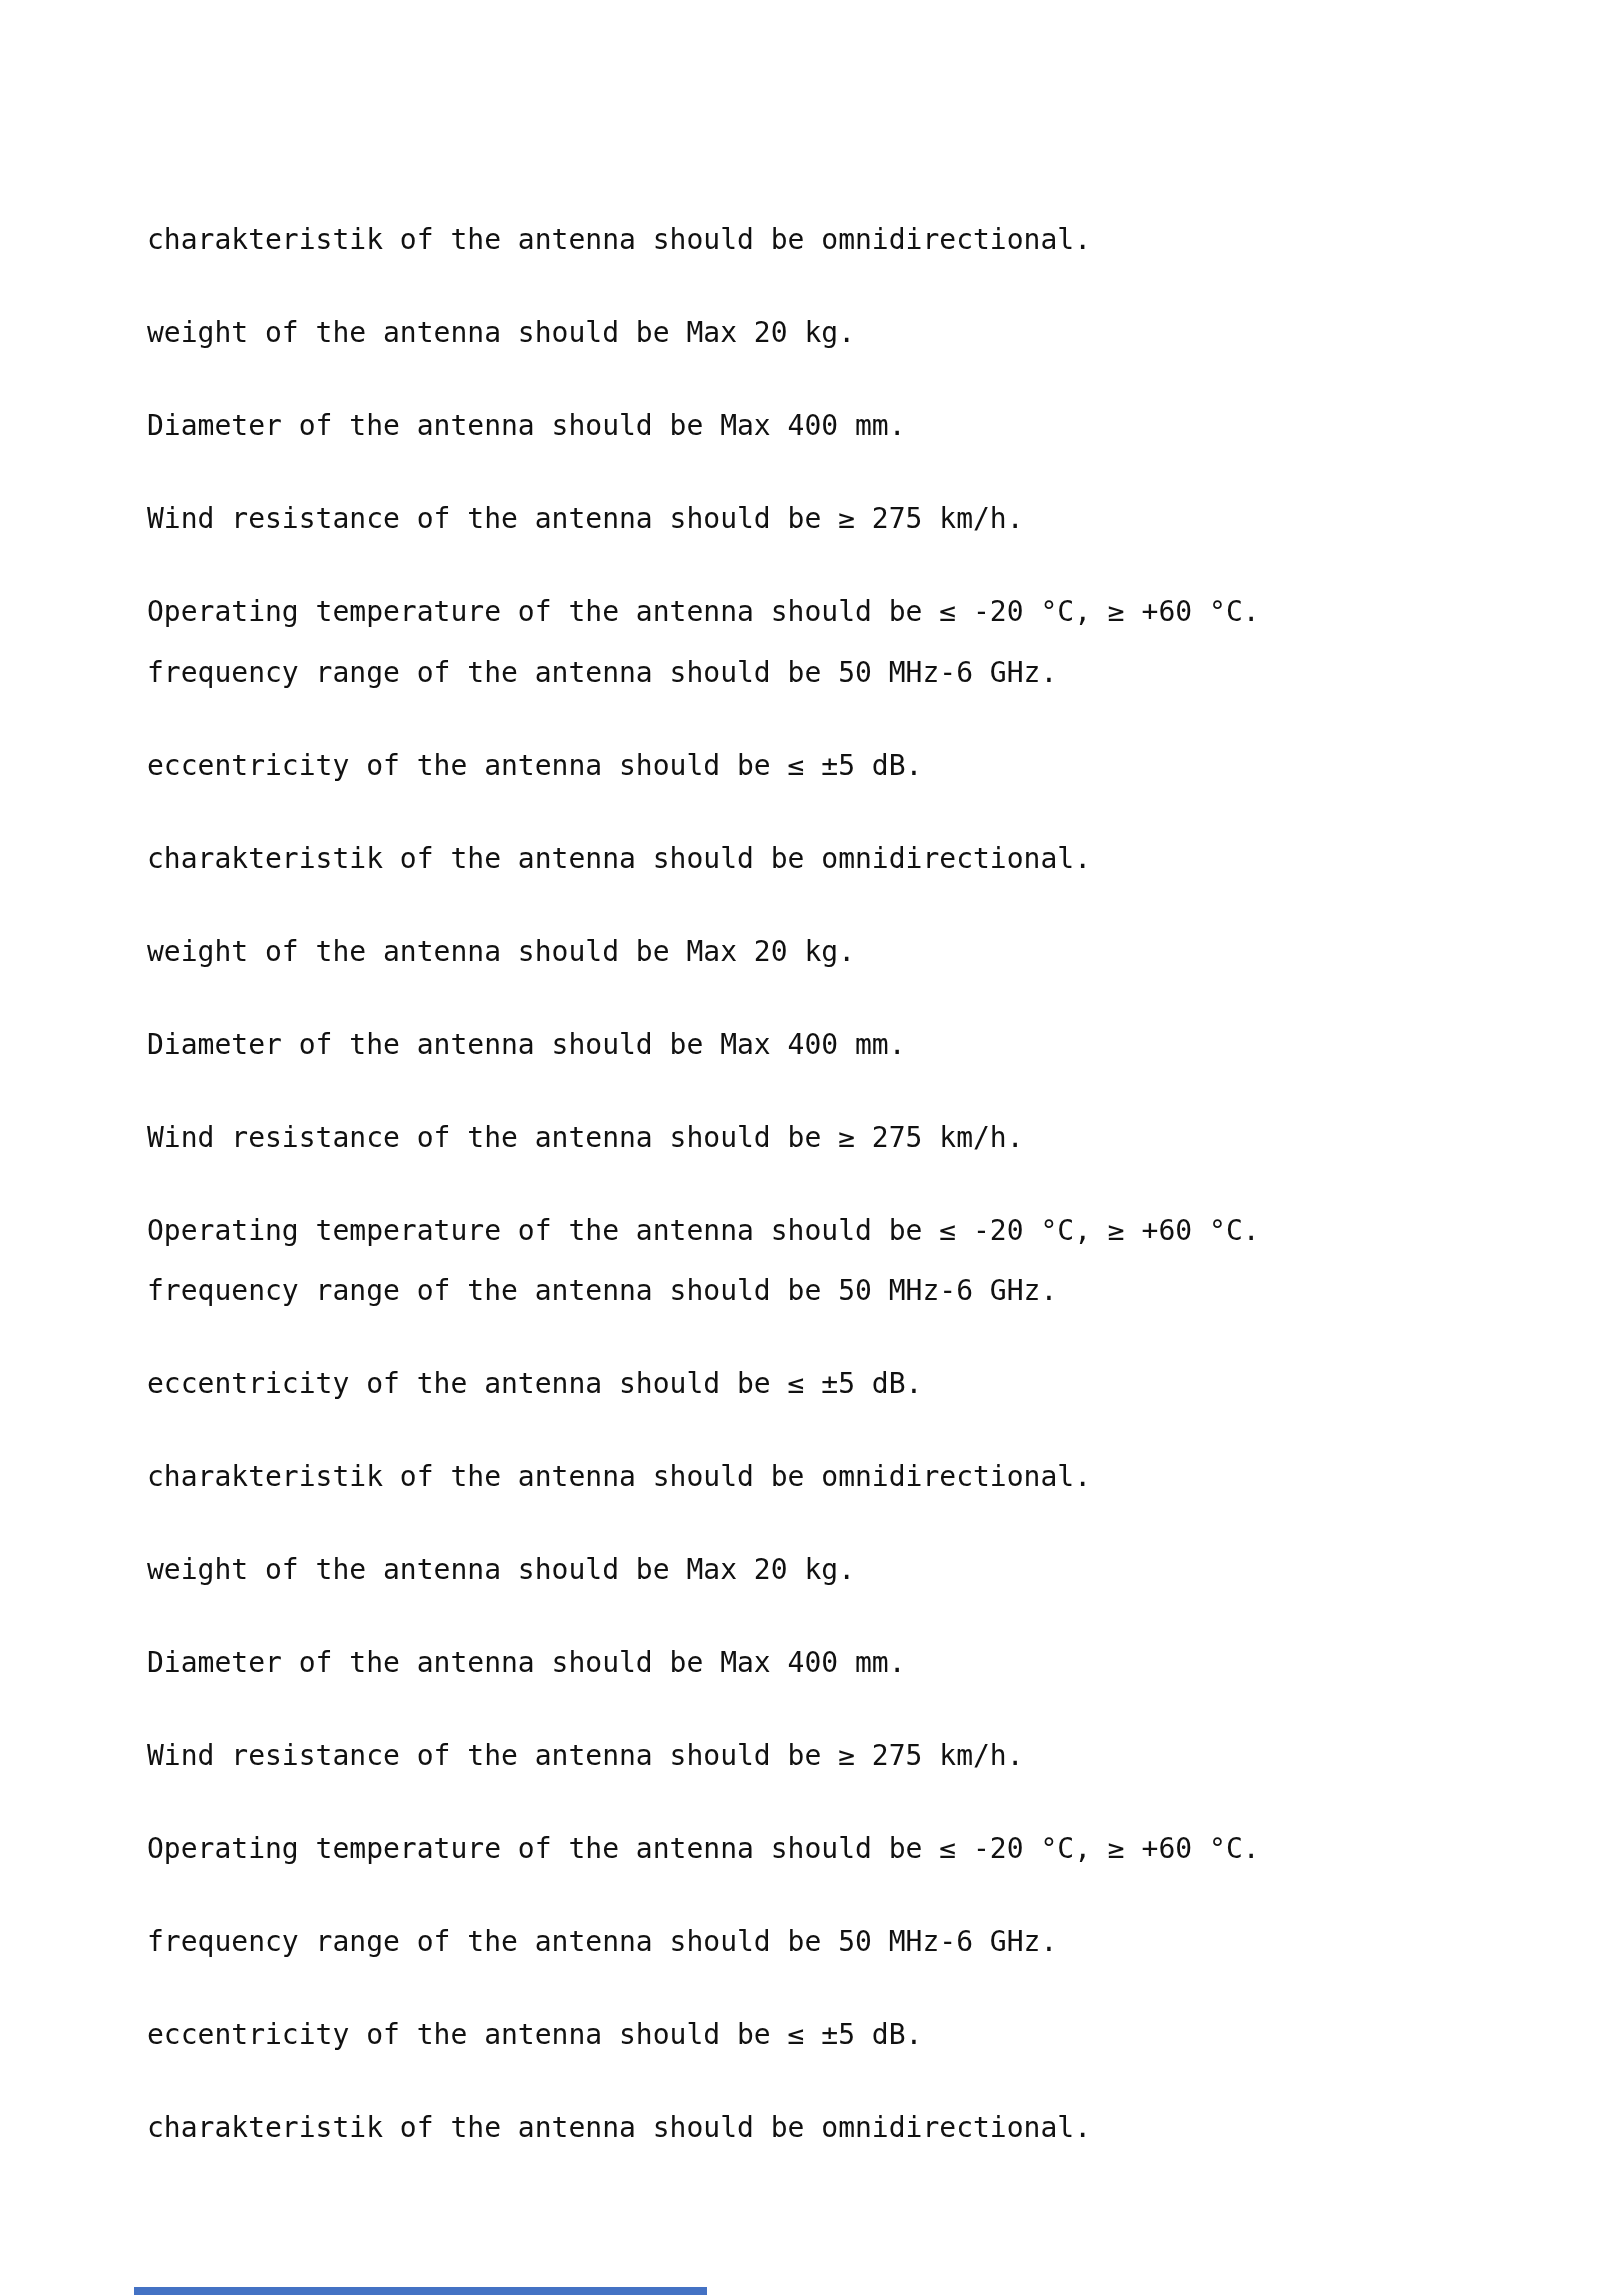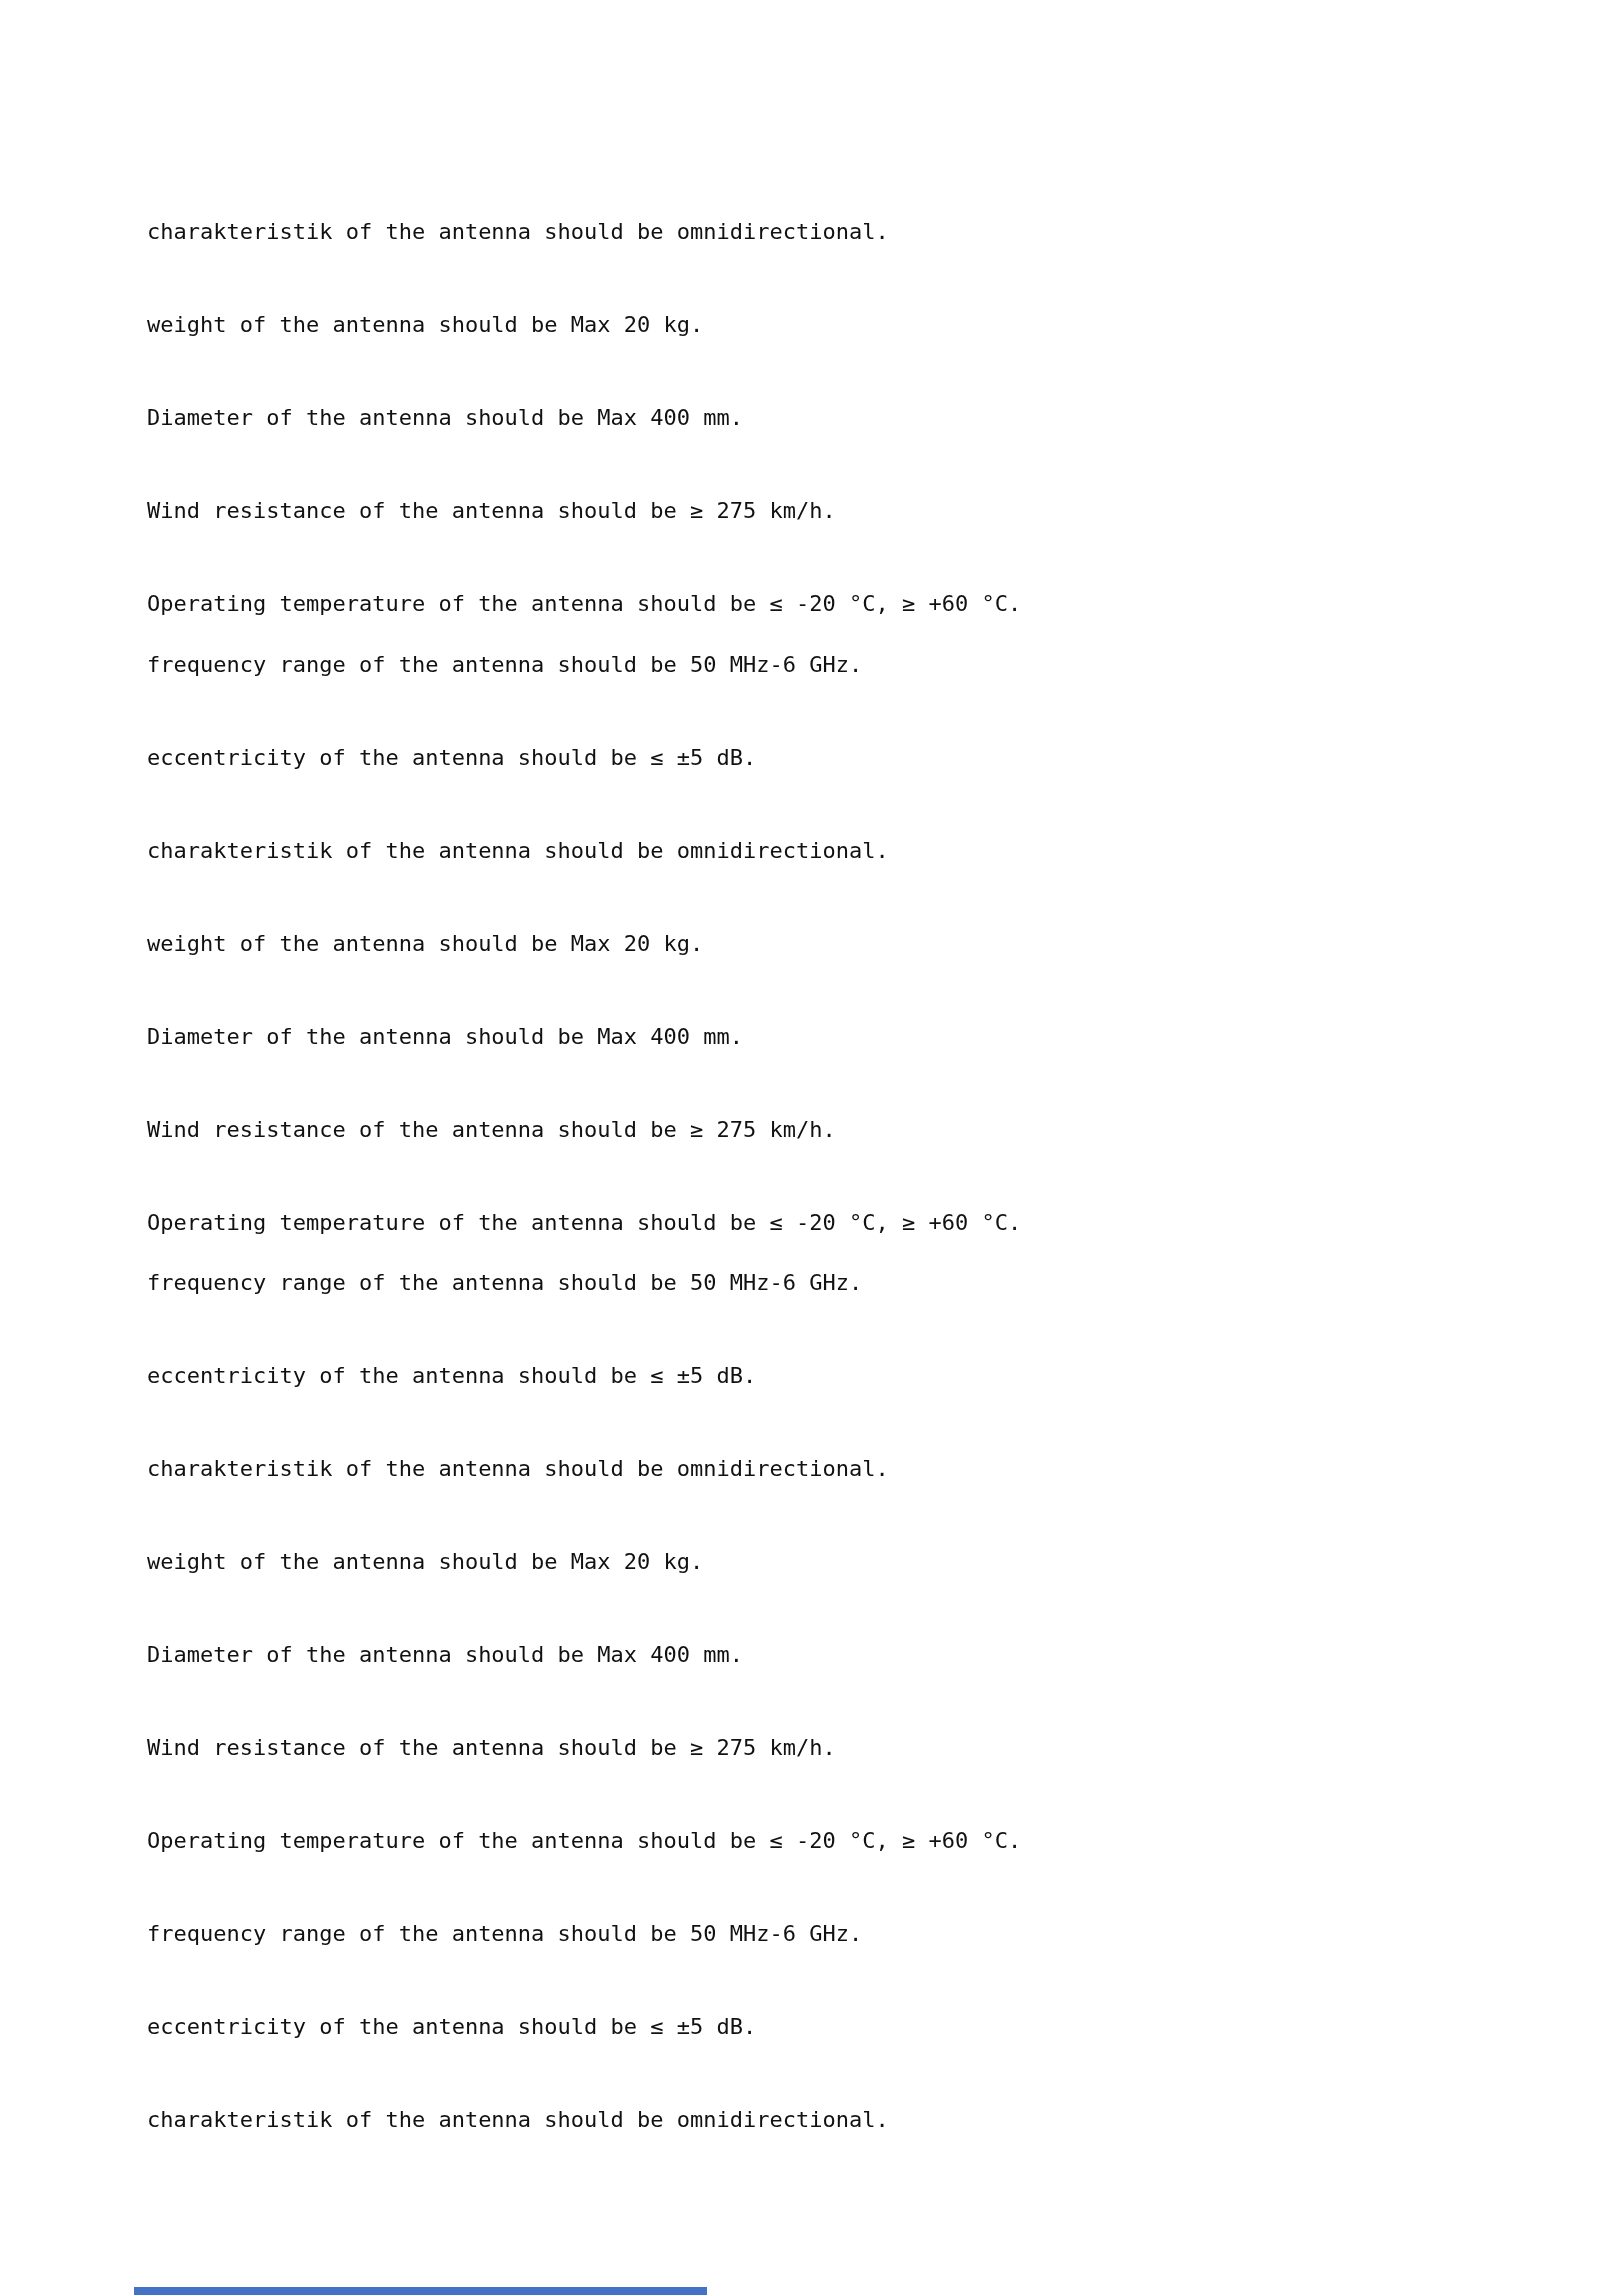--- a/index.html
+++ b/index.html
@@ -15,22 +15,22 @@
     overflow: hidden;
     font-family: "DejaVu Sans Mono", "Liberation Mono", monospace;
   }
   .content {
     position: absolute;
     left: 147px;
     top: 211px;
     right: 39px;
   }
   .content p {
-    margin: 4px 0 60px 0;
-    font-size: 22px;
+    margin: 12px 0 60px 0;
+    font-size: 28px;
     line-height: 33px;
     letter-spacing: 0;
     color: #111111;
     white-space: pre;
   }
   .content p.tight-after {
     margin-bottom: 27.5px;
   }
   .content p:last-child {
     margin-bottom: 0;

